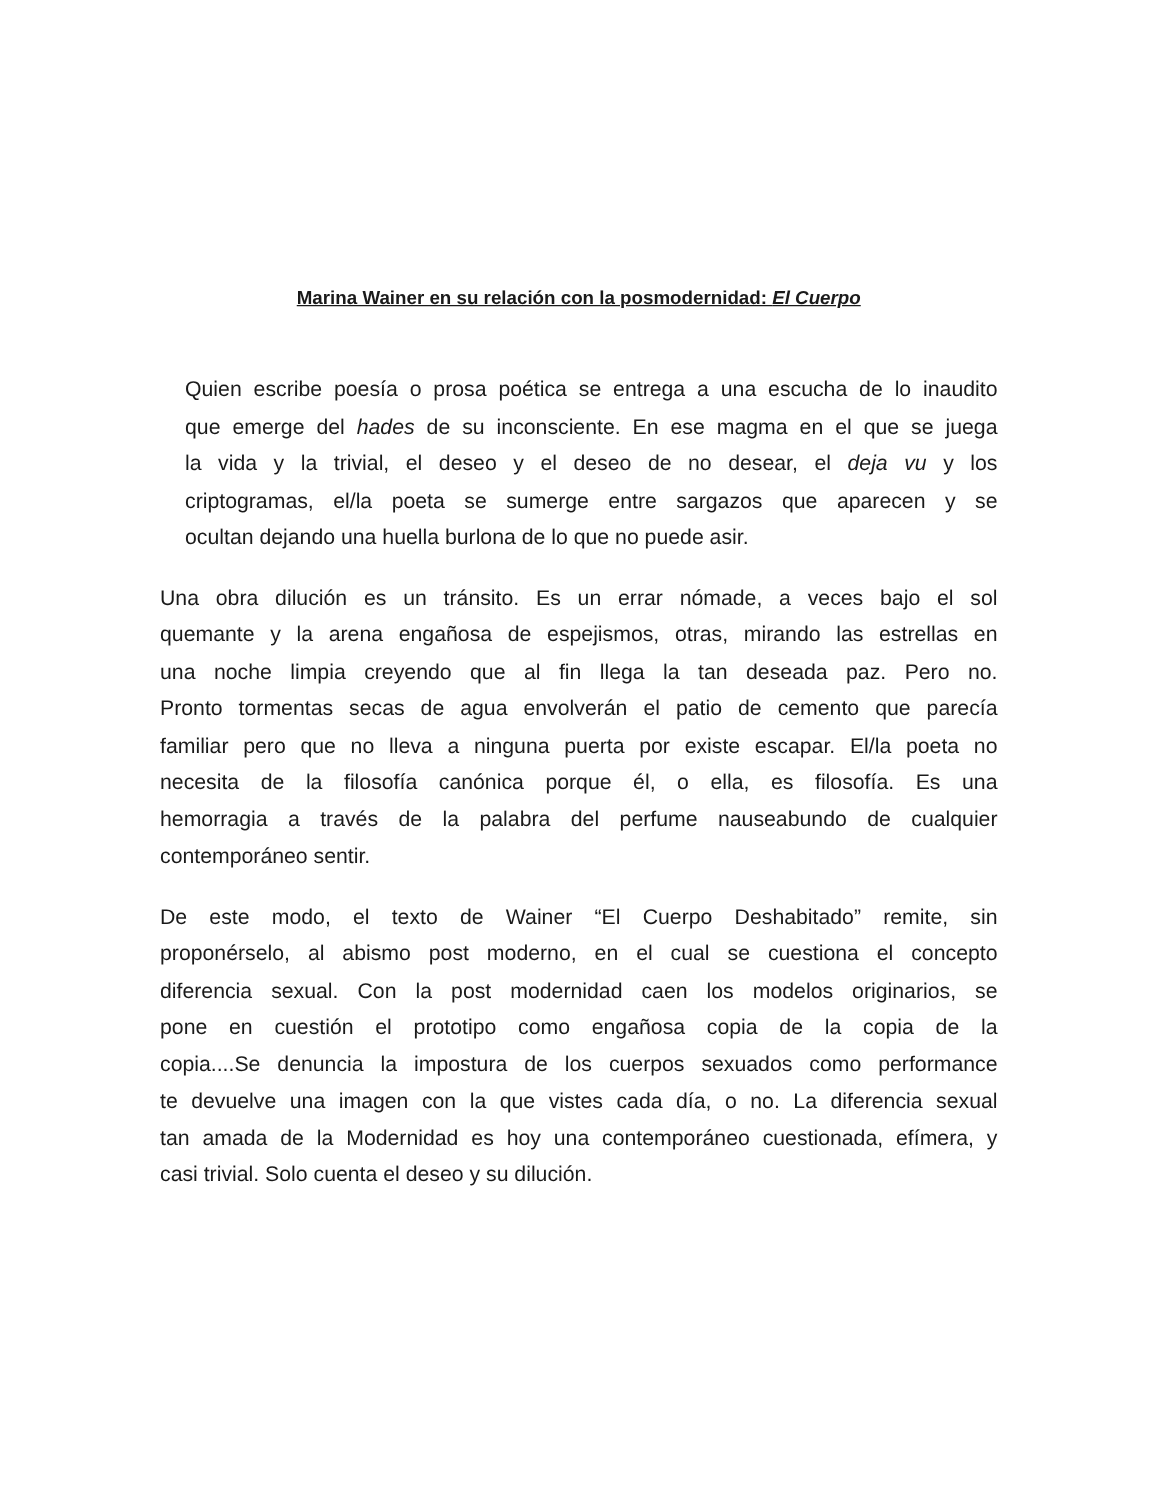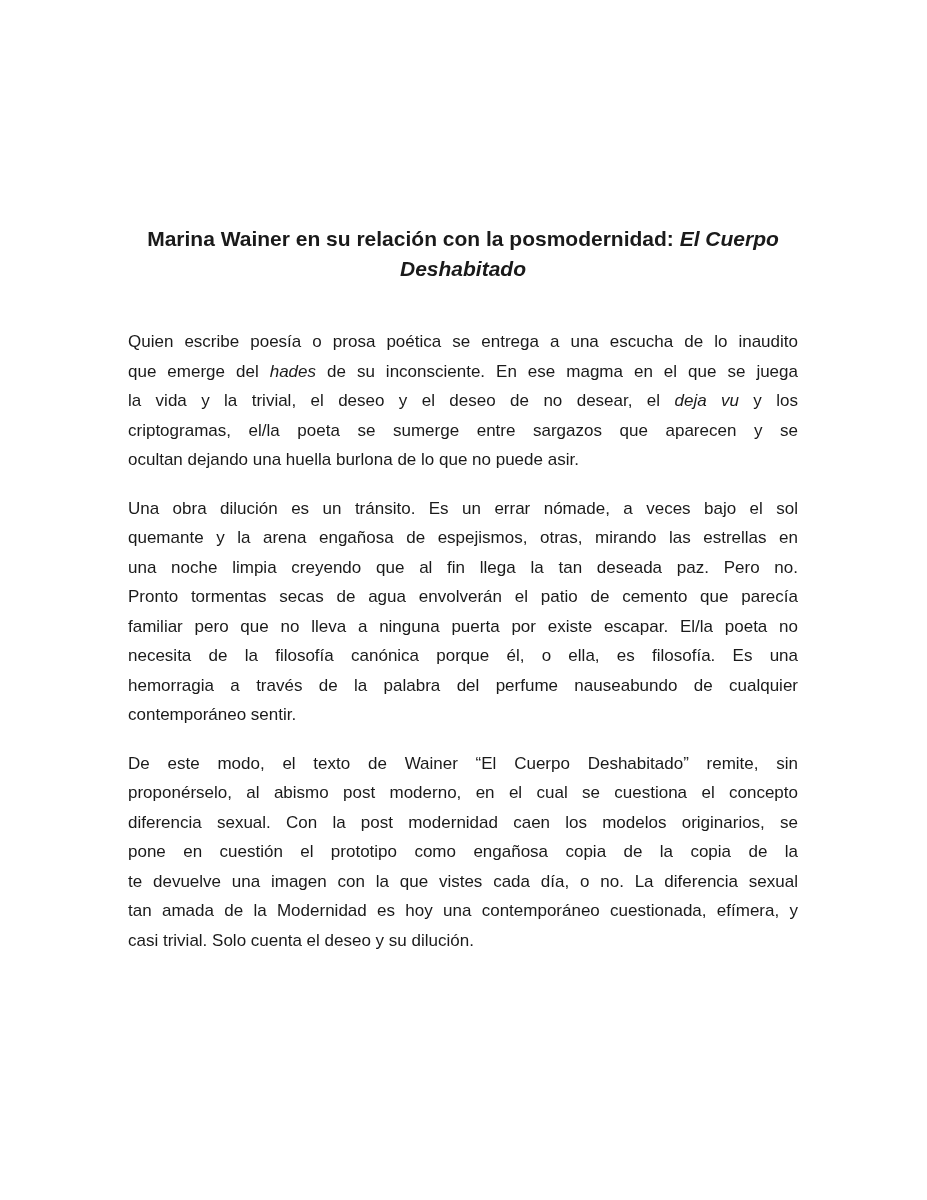--- a/index.html
+++ b/index.html
@@ -17,62 +17,63 @@
     color: #1a1a1a;
   }
   .content {
     position: absolute;
     left: 128px;
     top: 0;
     width: 670px;
   }
   .title {
     padding-top: 224px;
-    font-size: 21px;
+    font-size: 15px;
     font-weight: 700;
     line-height: 30px;
+    text-decoration: underline;
   }
   .title .line {
     text-align: center;
   }
   .byline {
     margin-top: 18px;
     font-size: 15px;
     line-height: 20px;
   }
   .body-text {
     font-size: 17px;
     line-height: 29.5px;
   }
   .para {
     margin-top: 19px;
   }
   .body-text .para:first-child {
     margin-top: 43px;
+    margin-left: 20px;
   }
   .para .line {
     text-align: justify;
     text-align-last: justify;
   }
   .para .line.last {
     text-align-last: left;
   }
   .it {
     font-style: italic;
   }
 </style>
 </head>
 <body>
 
 <div class="page">
   <div class="content">
 
     <div class="title">
         <div class="line"><span>Marina Wainer en su relación con la posmodernidad: </span><span class="it">El Cuerpo</span></div>
-        <div class="line last"><span class="it">Deshabitado</span></div>
       </div>
 
 
     <div class="body-text">
         <div class="para">
           <div class="line"><span>Quien escribe poesía o prosa poética se entrega a una escucha de lo inaudito</span></div>
           <div class="line"><span>que emerge del </span><span class="it">hades</span><span> de su inconsciente. En ese magma en el que se juega</span></div>
           <div class="line"><span>la vida y la trivial, el deseo y el deseo de no desear, el </span><span class="it">deja vu</span><span> y los</span></div>
           <div class="line"><span>criptogramas, el/la poeta se sumerge entre sargazos que aparecen y se</span></div>
           <div class="line last"><span>ocultan dejando una huella burlona de lo que no puede asir.</span></div>
@@ -85,20 +86,21 @@
           <div class="line"><span>familiar pero que no lleva a ninguna puerta por existe escapar. El/la poeta no</span></div>
           <div class="line"><span>necesita de la filosofía canónica porque él, o ella, es filosofía. Es una</span></div>
           <div class="line"><span>hemorragia a través de la palabra del perfume nauseabundo de cualquier</span></div>
           <div class="line last"><span>contemporáneo sentir.</span></div>
         </div>
         <div class="para">
           <div class="line"><span>De este modo, el texto de Wainer “El Cuerpo Deshabitado” remite, sin</span></div>
           <div class="line"><span>proponérselo, al abismo post moderno, en el cual se cuestiona el concepto</span></div>
           <div class="line"><span>diferencia sexual. Con la post modernidad caen los modelos originarios, se</span></div>
           <div class="line"><span>pone en cuestión el prototipo como engañosa copia de la copia de la</span></div>
+          <div class="line"><span>copia....Se denuncia la impostura de los cuerpos sexuados como performance</span></div>
           <div class="line"><span>te devuelve una imagen con la que vistes cada día, o no. La diferencia sexual</span></div>
           <div class="line"><span>tan amada de la Modernidad es hoy una contemporáneo cuestionada, efímera, y</span></div>
           <div class="line last"><span>casi trivial. Solo cuenta el deseo y su dilución.</span></div>
         </div>
       </div>
 
   </div>
 </div>
 
 </body></html>

